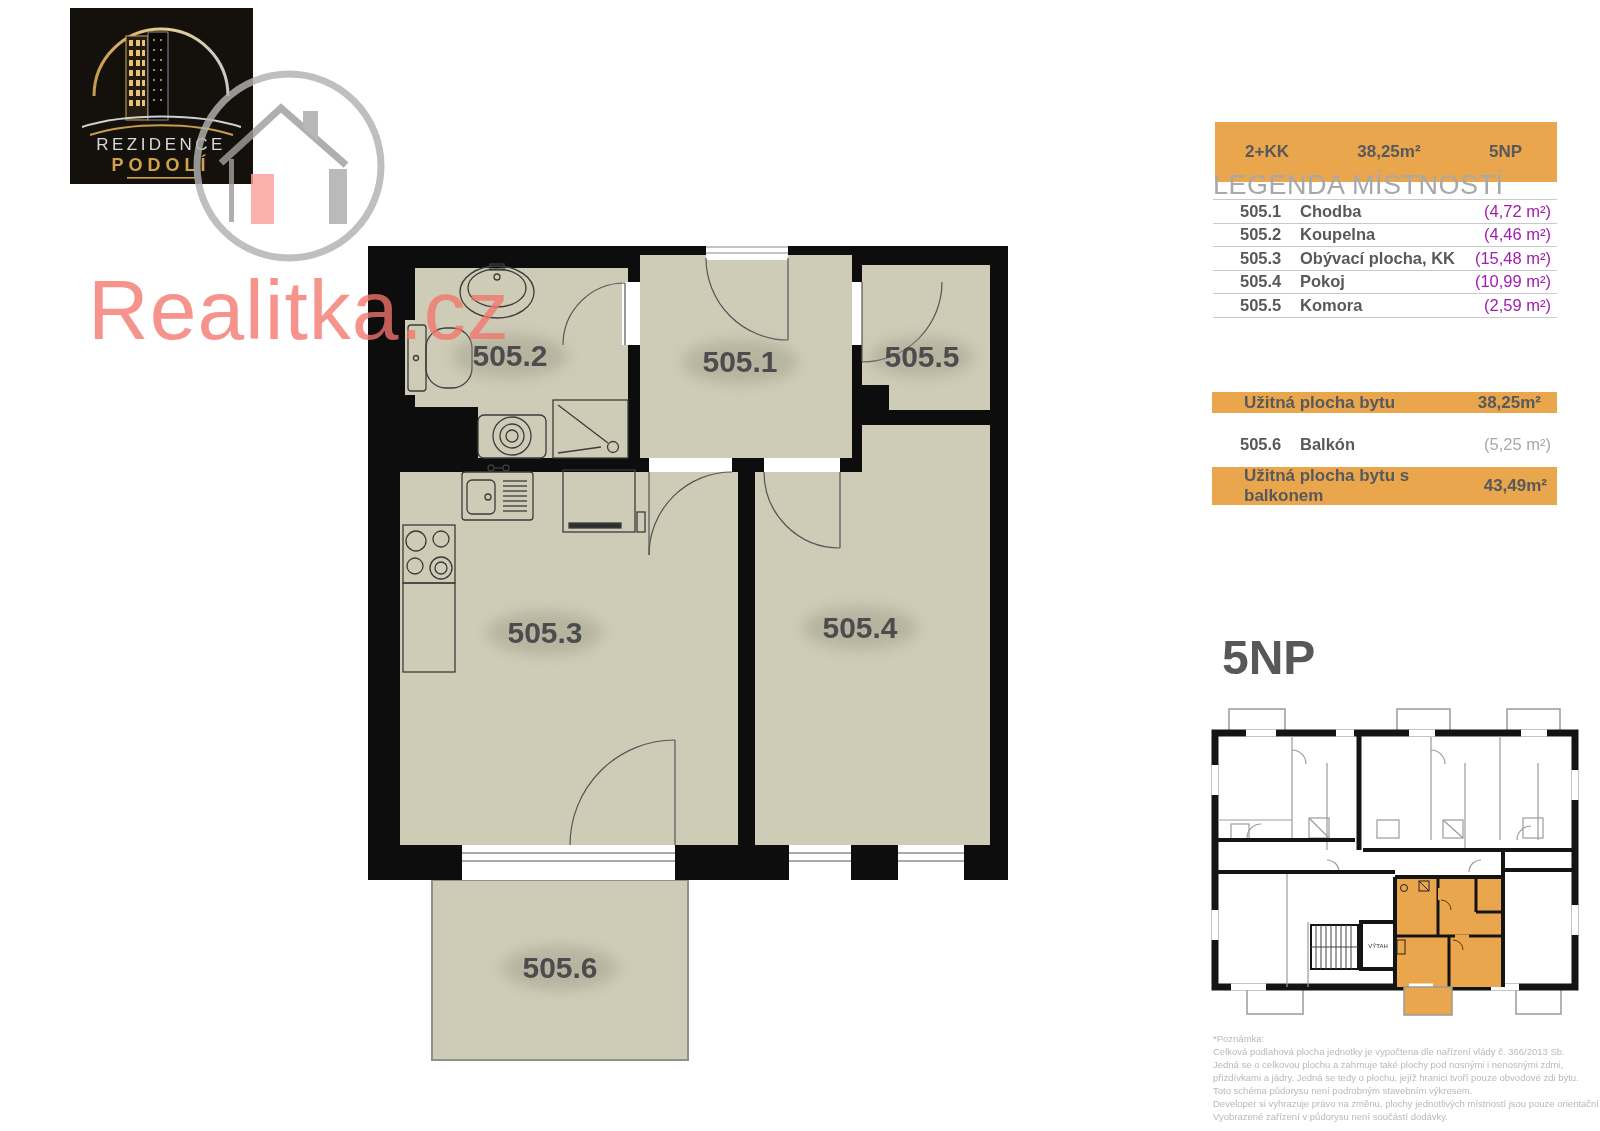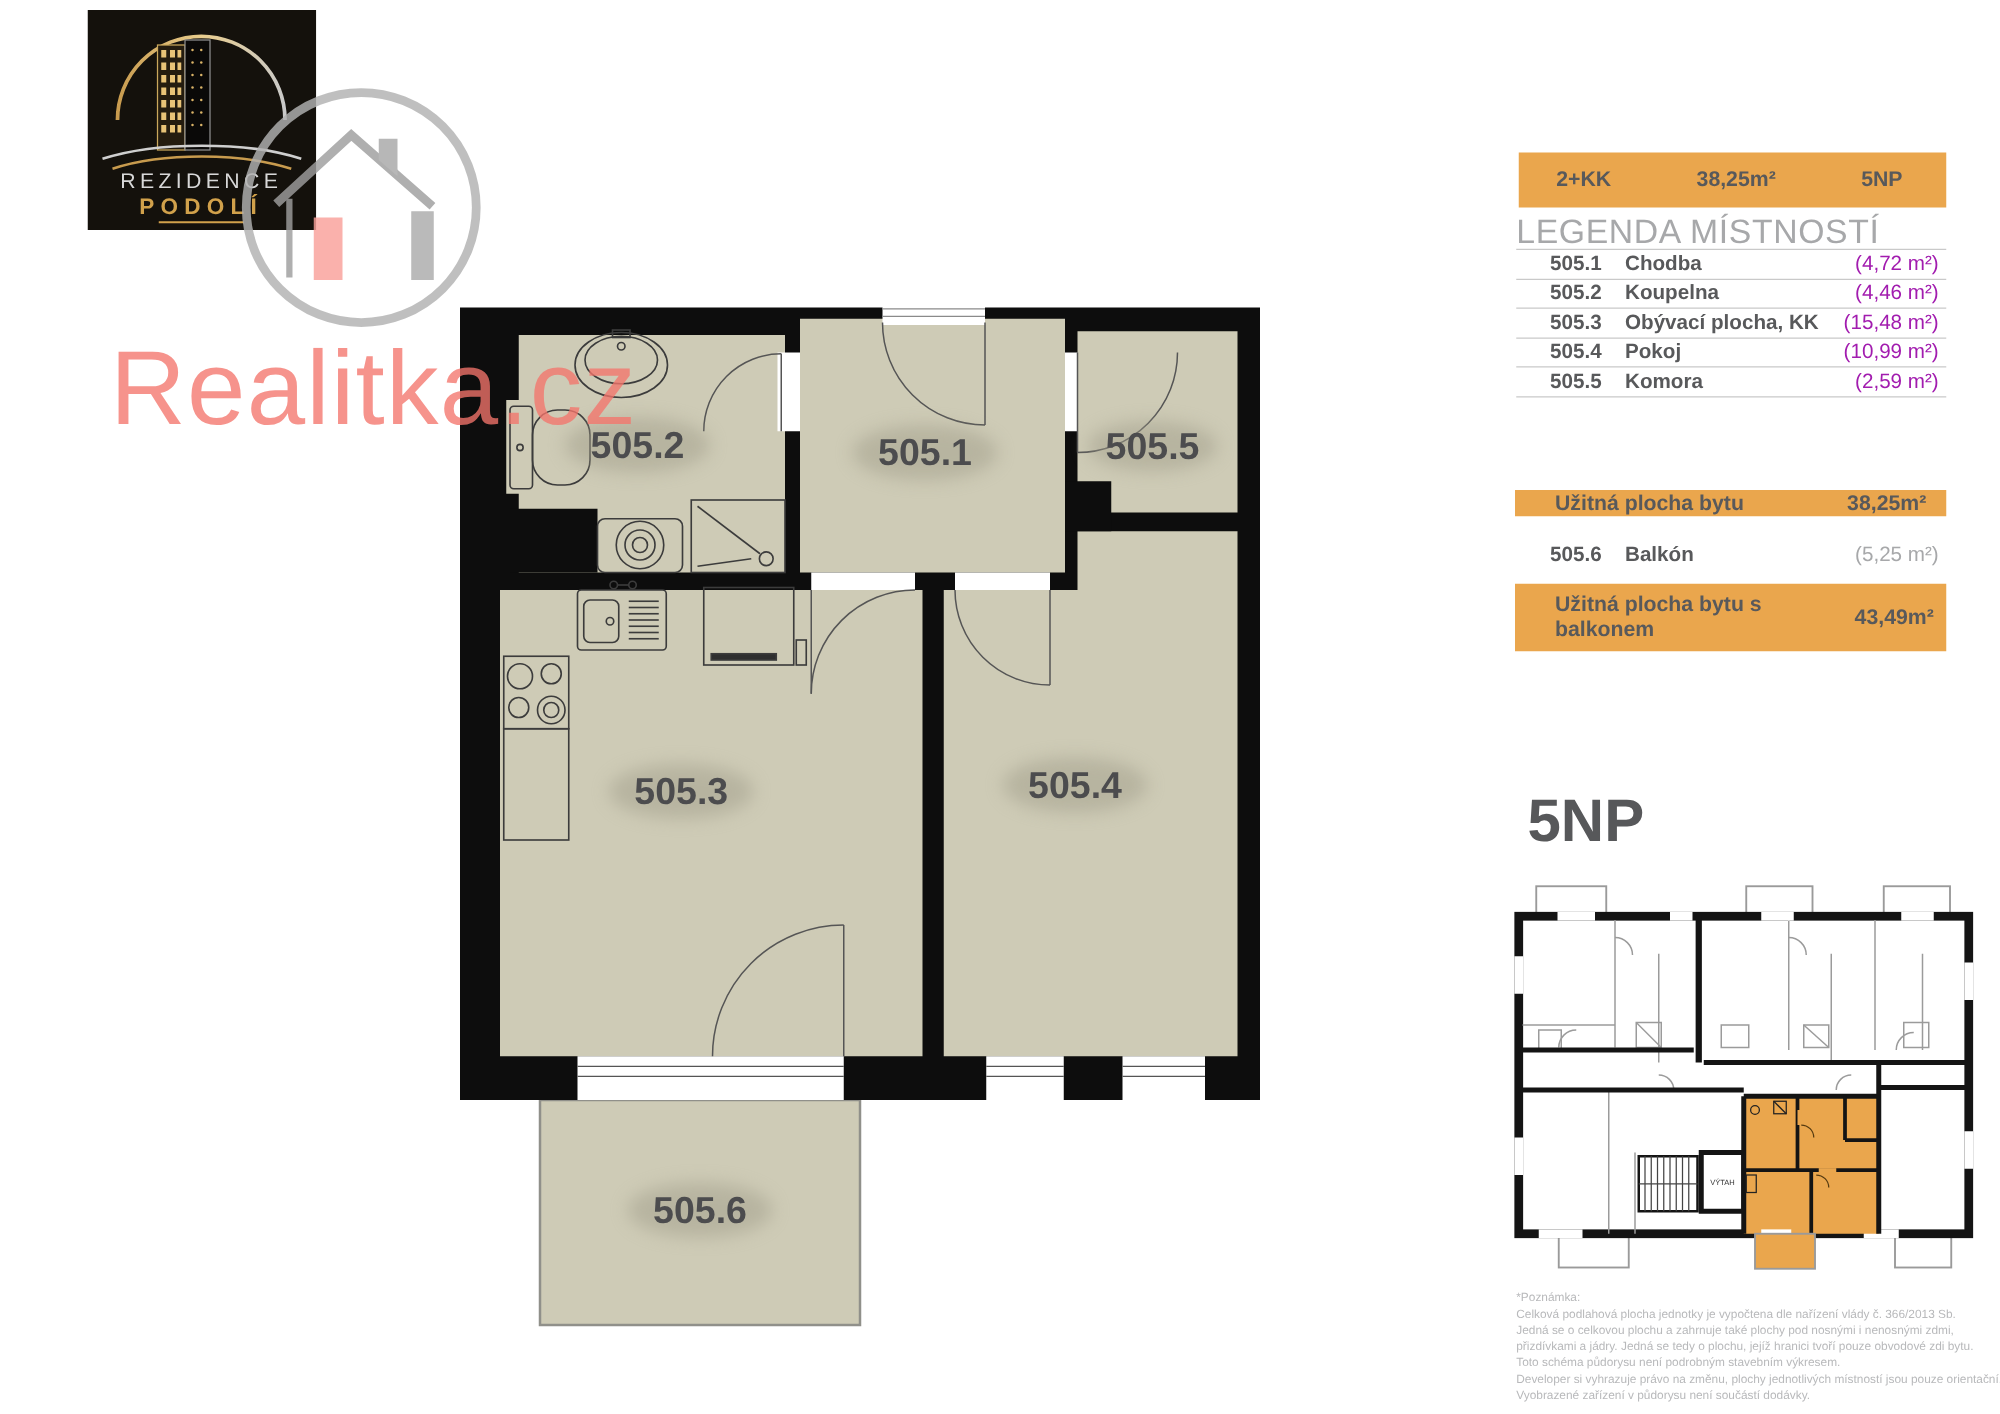--- a/index.html
+++ b/index.html
@@ -10,35 +10,35 @@
   .brand-logo{left:70px;top:8px;z-index:10;}
   .house-mark{left:180px;top:55px;z-index:20;opacity:.82;}
   .realitka{left:88px;top:262px;z-index:21;font-size:84px;font-weight:400;letter-spacing:1px;
             color:rgba(244,116,108,0.78);white-space:nowrap;}
   
   .main-plan{left:355px;top:225px;z-index:1;}
   
   .byt-bar{left:1215px;top:45px;width:342px;height:70px;background:#58595b;color:#fff;
            display:flex;align-items:center;justify-content:space-between;padding:0 25px;box-sizing:border-box;}
   .byt-bar span{font-size:47px;font-weight:300;letter-spacing:2px;}
-  .info-bar{left:1215px;top:122px;width:342px;height:44px;background:#eaa64d;color:#58595b;
+  .info-bar{left:1215px;top:122px;width:342px;height:60px;background:#eaa64d;color:#58595b;
             display:flex;align-items:center;justify-content:space-between;
             padding:0 35px 0 30px;box-sizing:border-box;font-weight:bold;font-size:17px;}
   .legend-heading{left:1213px;top:170px;font-size:27px;color:#a7a8aa;letter-spacing:.5px;}
   .legend-table{left:1213px;top:199px;width:344px;border-top:1px solid #c9c9c9;}
   .lrow{display:flex;align-items:center;height:22.5px;border-bottom:1px solid #c9c9c9;
         font-size:16.5px;color:#58595b;}
   .lrow .num{width:87px;padding-left:27px;font-weight:bold;box-sizing:border-box;}
   .lrow .nm{flex:1;font-weight:bold;}
   .lrow .ar{width:100px;text-align:right;color:#a21caf;font-weight:400;padding-right:6px;box-sizing:border-box;}
   .area-bar{left:1212px;width:345px;background:#eaa64d;color:#58595b;display:flex;align-items:center;
             justify-content:space-between;box-sizing:border-box;font-weight:bold;font-size:17px;
             padding:0 16px 0 32px;}
   .bar1{top:392px;height:21px;text-align:center;}
-  .bar2{top:467px;height:54px;padding-right:10px;}
+  .bar2{top:467px;height:38px;padding-right:10px;}
   .balcony-row{left:1213px;top:428px;width:344px;height:33px;display:flex;align-items:center;
                font-size:16.5px;color:#58595b;}
   .balcony-row .num{width:87px;padding-left:27px;font-weight:bold;box-sizing:border-box;}
   .balcony-row .nm{flex:1;font-weight:bold;}
   .balcony-row .ar{width:100px;text-align:right;color:#a7a8aa;padding-right:6px;box-sizing:border-box;}
   .floor-heading{left:1222px;top:630px;font-size:48px;font-weight:bold;color:#57585a;}
   .mini-plan{left:1191px;top:700px;}
   .footnote{left:1213px;top:1032px;font-size:9.5px;line-height:13px;color:#b8b9bb;white-space:nowrap;}
 </style>
 </head>

